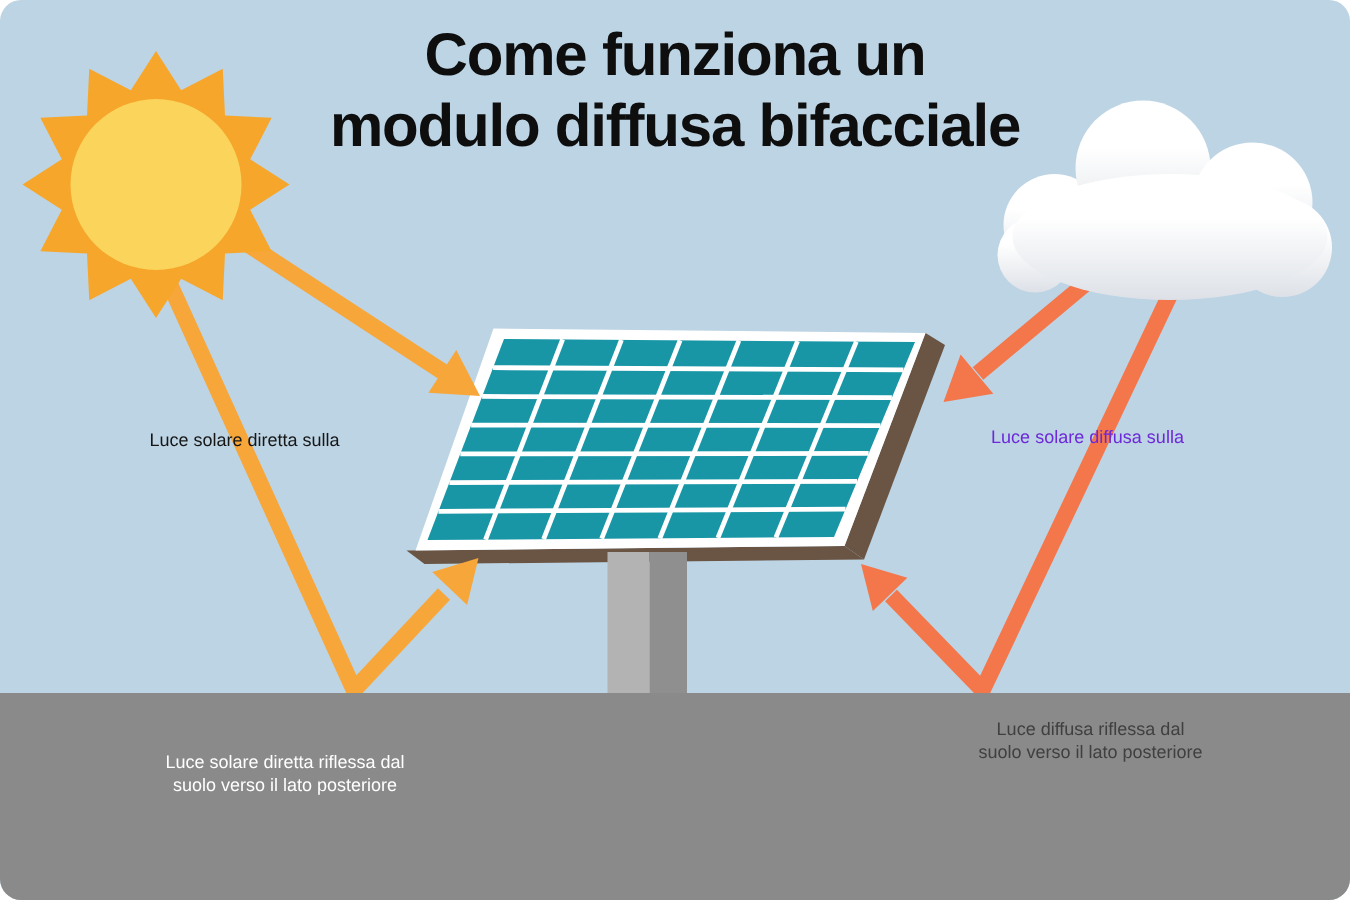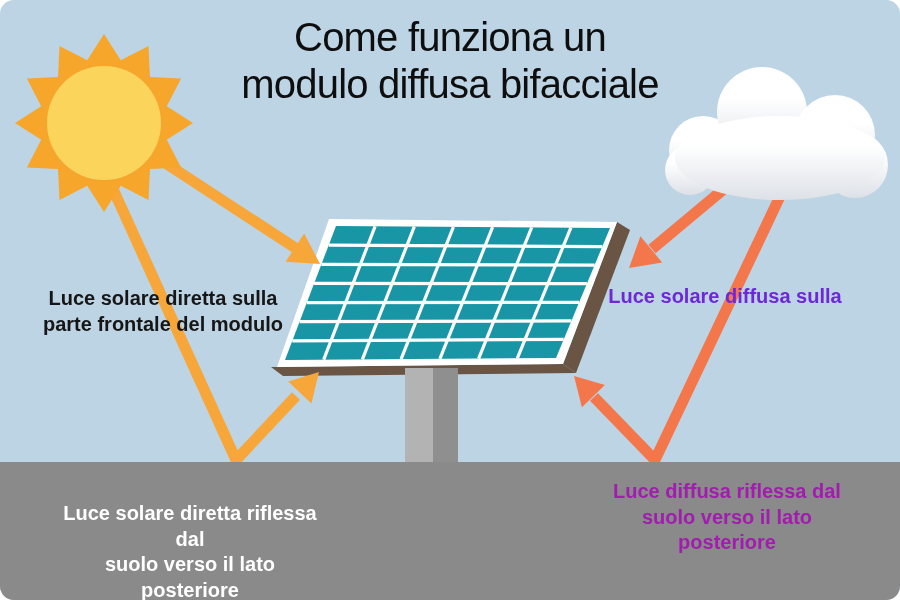--- a/index.html
+++ b/index.html
@@ -7,27 +7,27 @@
     position:relative;
     width:900px;height:600px;
     border-radius:14px;
     overflow:hidden;
     font-family:"Liberation Sans", sans-serif;
   }
   .scene{position:absolute;left:0;top:0;width:900px;height:600px;display:block;}
   .title{
     position:absolute;top:14px;left:0;width:900px;
     text-align:center;
-    font-size:40px;font-weight:normal;line-height:1.18;letter-spacing:-0.8px;
+    font-size:40px;font-weight:bold;line-height:1.18;letter-spacing:-0.8px;
   }
   .title span{display:block;}
   .lbl{
     position:absolute;width:270px;
     text-align:center;
-    font-size:20px;font-weight:bold;line-height:1.28;
+    font-size:12px;font-weight:normal;line-height:1.28;
   }
   .lbl span{display:block;}
   #lbl-direct-front{left:28px;top:286px;}
   #lbl-diffuse-rear{left:590px;top:284px;}
   #lbl-direct-reflected{left:55px;top:501px;}
   #lbl-diffuse-reflected{left:592px;top:479px;}
 </style>
 </head>
 <body>
 
@@ -106,30 +106,29 @@
     <rect x="0" y="462" width="900" height="138" fill="#8A8A8A"></rect>
   </svg>
 
   <div class="title" style="color: rgb(14, 14, 14);">
     <span>Come funziona un</span>
     <span>modulo diffusa bifacciale</span>
   </div>
 
   <div class="lbl" id="lbl-direct-front" style="color: rgb(22, 22, 22);">
     <span>Luce solare diretta sulla</span>
-    <span>parte frontale del modulo</span>
   </div>
 
   <div class="lbl" id="lbl-diffuse-rear" style="color: #6d28d9;">
     <span>Luce solare diffusa sulla</span>
   </div>
 
   <div class="lbl" id="lbl-direct-reflected" style="color: rgb(255, 255, 255);">
     <span>Luce solare diretta riflessa dal</span>
     <span>suolo verso il lato posteriore</span>
   </div>
 
-  <div class="lbl" id="lbl-diffuse-reflected" style="color: #a21caf;">
+  <div class="lbl" id="lbl-diffuse-reflected" style="color: #404040;">
     <span>Luce diffusa riflessa dal</span>
     <span>suolo verso il lato posteriore</span>
   </div>
 
 </div>
 
 </body></html>

